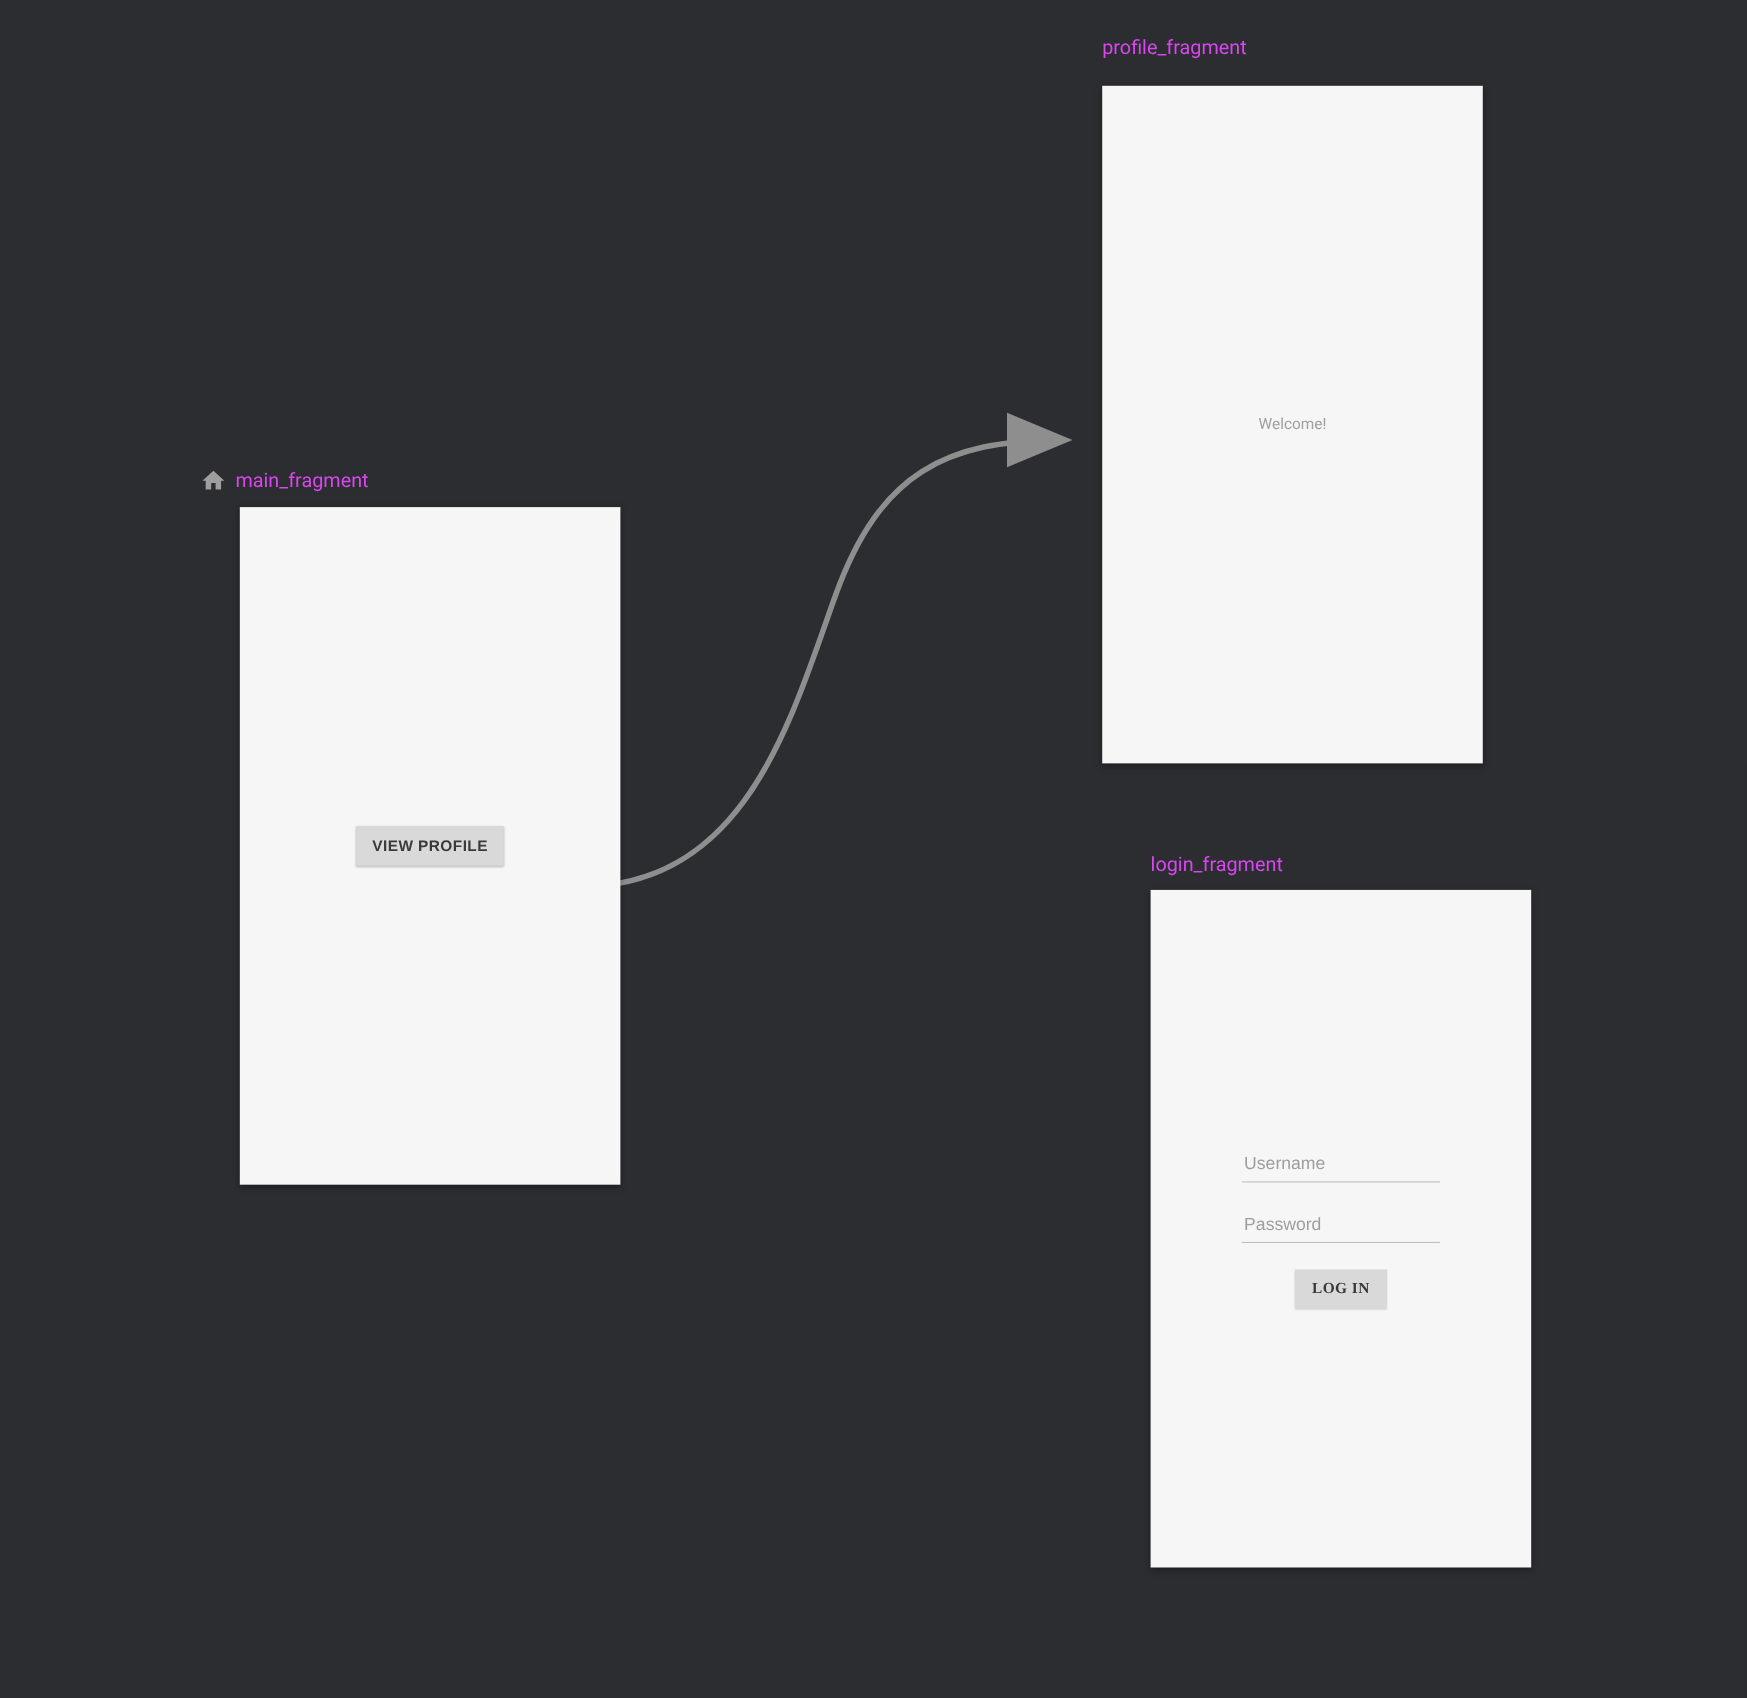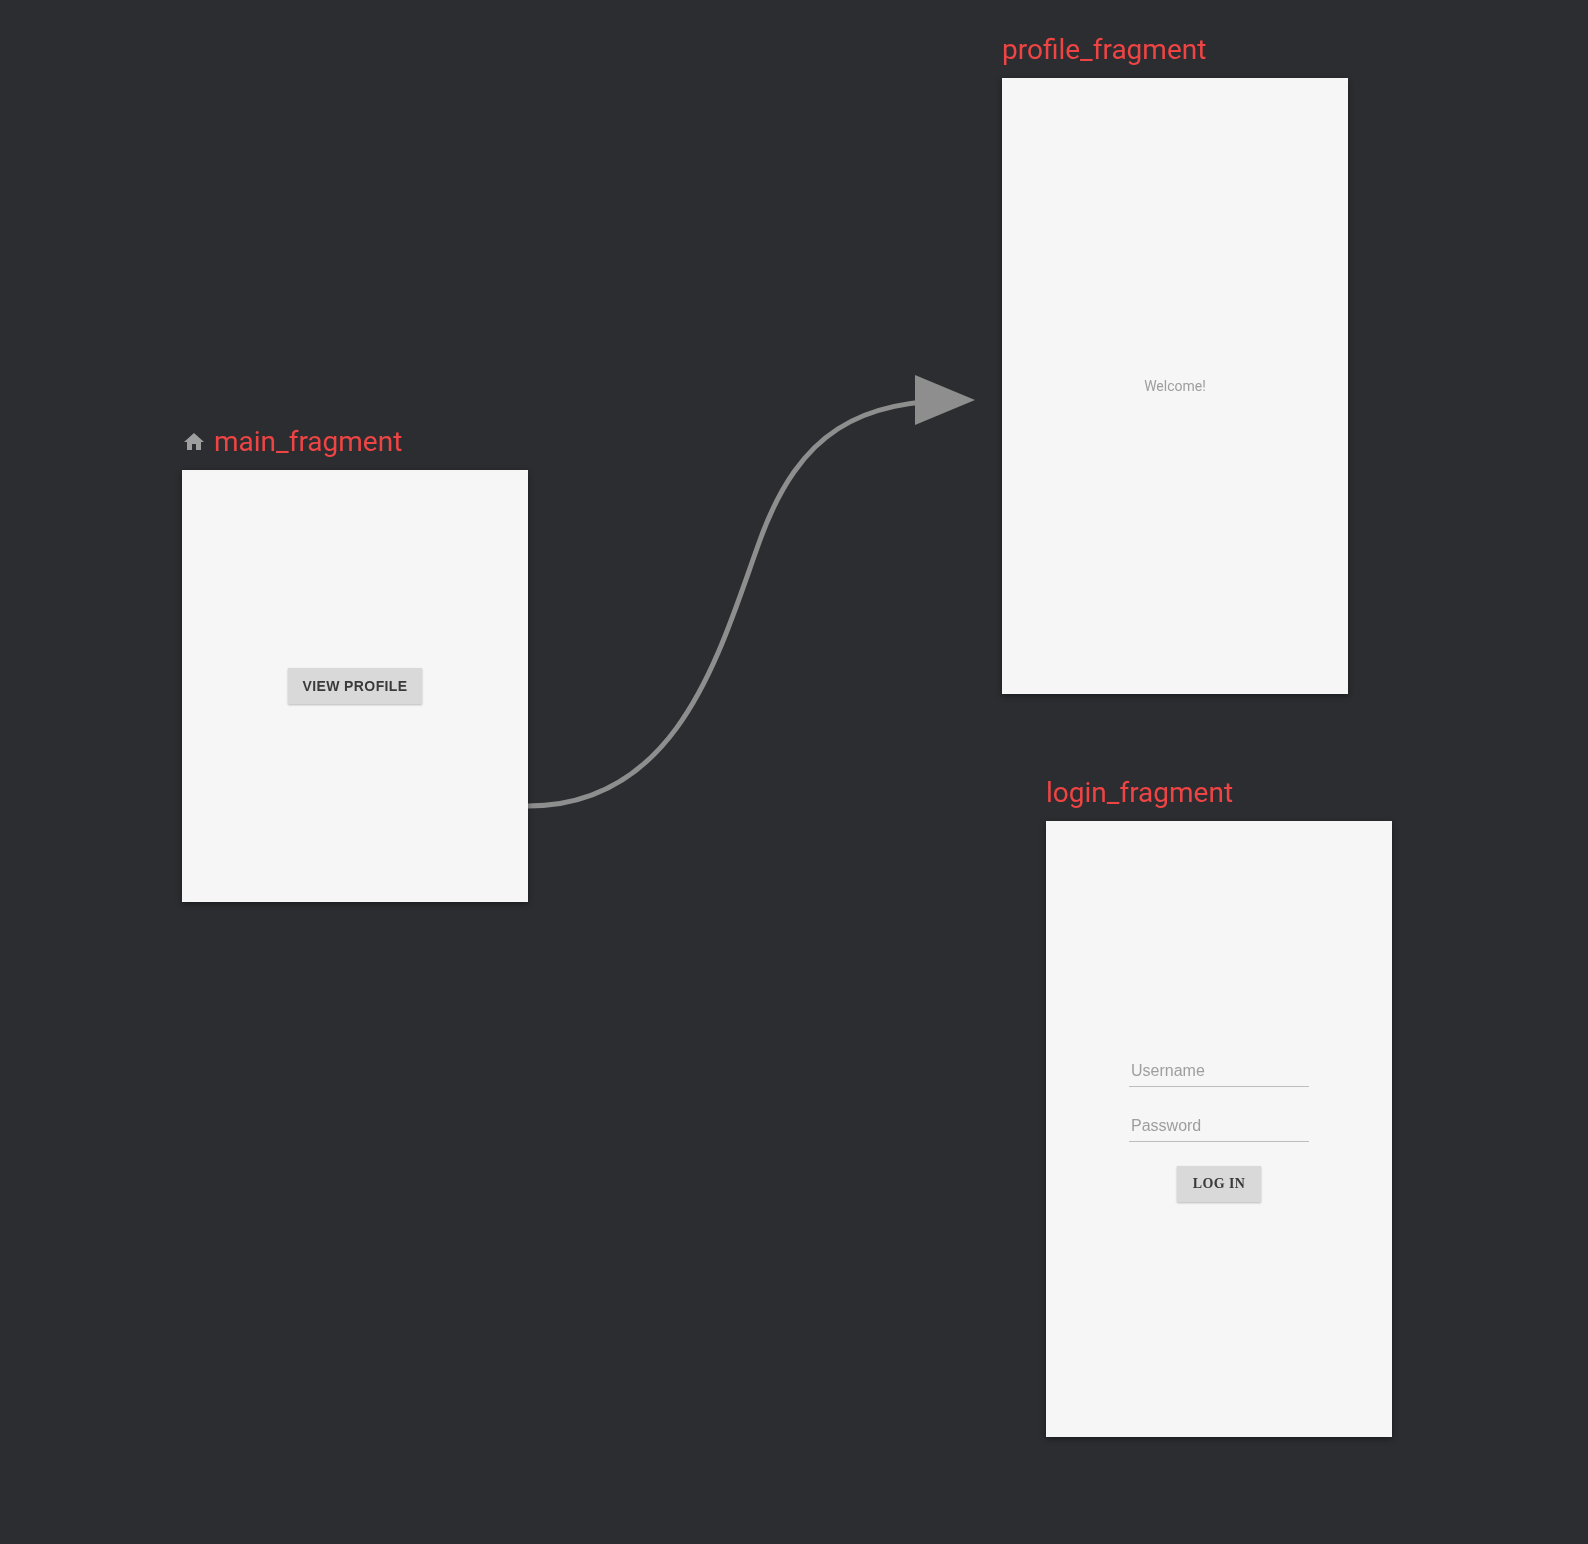--- a/index.html
+++ b/index.html
@@ -5,22 +5,22 @@
   * { box-sizing: border-box; margin: 0; padding: 0; }
   body {
     background: #2b2d30;
     width: 1588px;
     height: 1544px;
     position: relative;
     font-family: -apple-system, BlinkMacSystemFont, "Segoe UI", Roboto, Helvetica, Arial, sans-serif;
     overflow: hidden;
   }
   .frag-title {
-    color: #ef4444;
-    font-size: 28px;
+    color: #d946ef;
+    font-size: 18px;
     font-weight: 400;
     display: flex;
     align-items: center;
     gap: 8px;
   }
   .screen {
     background: #f6f6f6;
     box-shadow: 0 2px 6px rgba(0,0,0,0.4);
     position: relative;
   }
@@ -88,32 +88,32 @@
 
 <div id="main-group">
   <div class="frag-title">
     <span class="home-icon">
       <svg width="24" height="24" viewBox="0 0 24 24" fill="#9e9e9e">
         <path d="M12 3 L2 12 H5 V20 H10 V14 H14 V20 H19 V12 H22 Z"></path>
       </svg>
     </span>
     <span>main_fragment</span>
   </div>
-  <div class="screen" style="width:346px; height:432px; margin-top:12px;">
+  <div class="screen" style="width:346px; height:616px; margin-top:12px;margin-left:36px;">
     <div class="screen-inner">
       <button class="btn">VIEW PROFILE</button>
     </div>
   </div>
 </div>
 
 <div id="profile-group">
   <div class="frag-title">
     <span>profile_fragment</span>
   </div>
-  <div class="screen" style="width:346px; height:616px; margin-top:12px;">
+  <div class="screen" style="width:346px; height:616px; margin-top:24px;">
     <div class="screen-inner">
       <span class="welcome">Welcome!</span>
     </div>
   </div>
 </div>
 
 <div id="login-group">
   <div class="frag-title">
     <span>login_fragment</span>
   </div>

